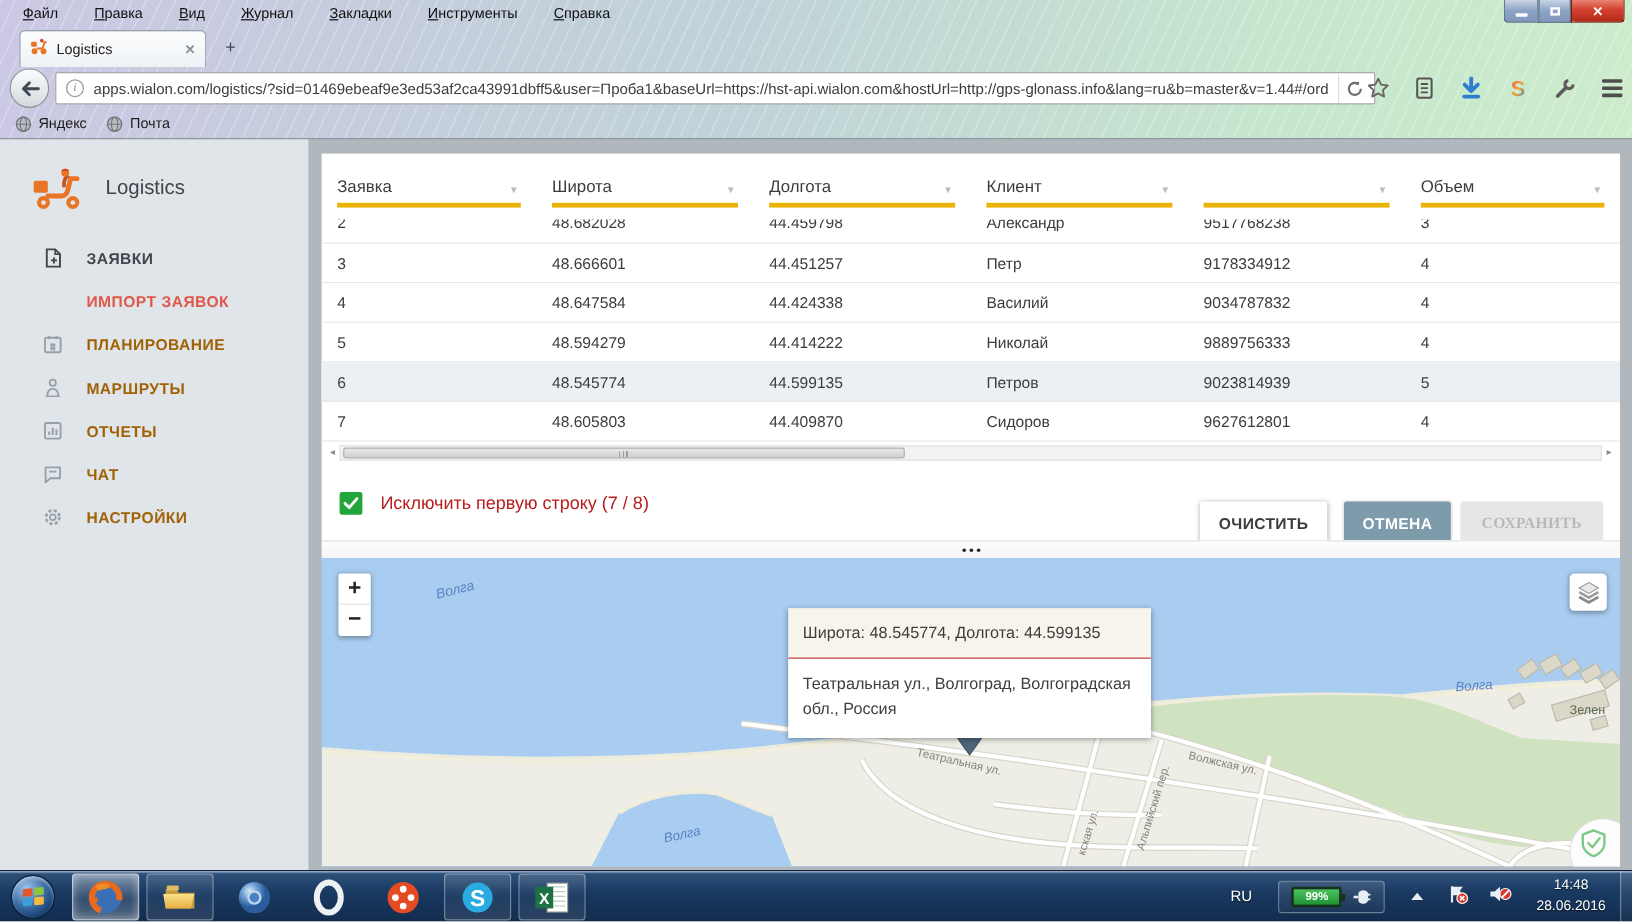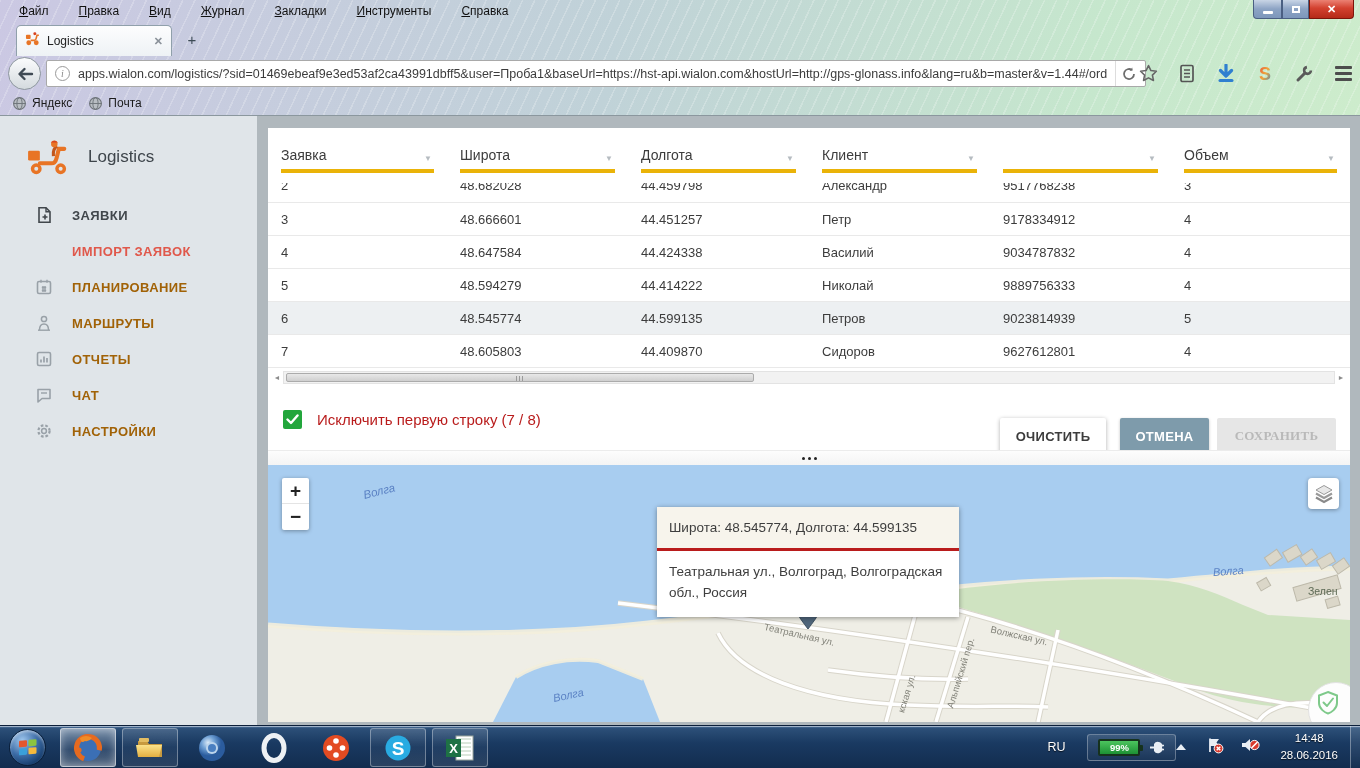--- a/index.html
+++ b/index.html
@@ -102,40 +102,40 @@
 
   
   #map { position:absolute; left:11px; top:349px; width:1082px; height:257px; background:#a8cdf0; overflow:hidden; }
   #map svg.base { position:absolute; inset:0; }
   #zoom-ctrl { position:absolute; left:14px; top:13px; width:27px; background:#fff; border-radius:2px; box-shadow:0 1px 4px rgba(0,0,0,.35); z-index:4; }
   .zbtn { width:27px; height:26px; display:flex; align-items:center; justify-content:center; font-size:19px; font-weight:bold; color:#222; cursor:pointer; }
   #zoom-in { border-bottom:1px solid #e4e4e4; }
   #layers-btn { position:absolute; right:11px; top:13px; width:31px; height:31px; background:#fff; border-radius:4px; box-shadow:0 1px 4px rgba(0,0,0,.35);
     display:flex; align-items:center; justify-content:center; z-index:4; }
   #map-popup { position:absolute; left:389px; top:42px; width:302px; background:#fff; box-shadow:0 1px 5px rgba(0,0,0,.4); z-index:3; }
-  #popup-coords { background:#f7f4ec; border-bottom:3px solid #b91c1c; padding:13px 12px; font-size:13.5px; color:#3e3e3e; }
+  #popup-coords { background:#f7f4ec; border-bottom:1px solid #b91c1c; padding:13px 12px; font-size:13.5px; color:#3e3e3e; }
   #popup-address { background:#fff; padding:11px 12px 13px; font-size:13.5px; color:#3e3e3e; line-height:1.55; }
   #shield-badge { position:absolute; right:-14px; bottom:-16px; width:56px; height:56px; background:#fdfdfd; border:1px solid #e2e2e2; border-radius:50%;
     display:flex; align-items:center; justify-content:center; z-index:4; }
 
   
   #taskbar { position:absolute; left:0; bottom:0; width:1360px; height:43px;
     background:linear-gradient(#5a7da6 0%,#2c4f78 6%,#1a3a62 40%,#122c4e 100%); border-top:1px solid #0c1f3a; }
   #taskbar::before { content:""; position:absolute; left:0; top:0; width:100%; height:1px; background:rgba(255,255,255,.45); }
   #start-orb { position:absolute; left:9px; top:3px; width:37px; height:37px; border-radius:50%;
     background:radial-gradient(circle at 35% 30%, #9fc7ee 0%, #3c6ca6 45%, #173e6e 75%, #0d2748 100%); border:1px solid #0a1e38;
     display:flex; align-items:center; justify-content:center; box-shadow:inset 0 2px 3px rgba(255,255,255,.5); }
   .task-btn { position:absolute; top:2px; width:56px; height:39px; border-radius:3px; display:flex; align-items:center; justify-content:center; }
   .task-btn.framed { border:1px solid rgba(255,255,255,.35); background:linear-gradient(rgba(255,255,255,.14),rgba(255,255,255,.04) 50%,rgba(255,255,255,.1)); }
   .task-btn.active { border:1px solid rgba(255,255,255,.6); background:linear-gradient(rgba(255,255,255,.38),rgba(255,255,255,.12) 55%,rgba(255,255,255,.28));
     box-shadow:inset 0 0 8px rgba(255,255,255,.45); }
   #tray { position:absolute; right:0; top:0; height:100%; display:flex; align-items:center; }
   #lang-indicator { color:#fff; font-size:12.5px; margin-right:22px; text-shadow:0 1px 1px rgba(0,0,0,.7); }
   #battery-group { display:flex; align-items:center; gap:8px; padding:4px 10px; border:1px solid rgba(255,255,255,.3); border-radius:3px;
-    background:linear-gradient(rgba(255,255,255,.12),rgba(255,255,255,.03)); margin-right:0; }
+    background:linear-gradient(rgba(255,255,255,.12),rgba(255,255,255,.03)); margin-right:22px; }
   #battery { position:relative; width:42px; height:17px; background:linear-gradient(#4cc45e,#1d9134); border:2px solid #16321d; border-radius:2px;
     display:flex; align-items:center; justify-content:center; }
   #battery::after { content:""; position:absolute; right:-5px; top:4px; width:3px; height:6px; background:#16321d; border-radius:0 1px 1px 0; }
   #battery span { color:#fff; font-size:9.5px; font-weight:bold; }
   #tray-arrow { width:0; height:0; border-left:5px solid transparent; border-right:5px solid transparent; border-bottom:6px solid #e9eef4; margin-right:20px; }
   .tray-ic { margin-right:16px; position:relative; }
   #clock { text-align:center; color:#fff; font-size:11.5px; line-height:1.45; margin:0 12px 0 4px; text-shadow:0 1px 1px rgba(0,0,0,.7); }
   #show-desktop { width:10px; height:100%; border-left:1px solid rgba(255,255,255,.35); background:linear-gradient(rgba(255,255,255,.12),rgba(255,255,255,.02)); }
 </style>
 </head>

